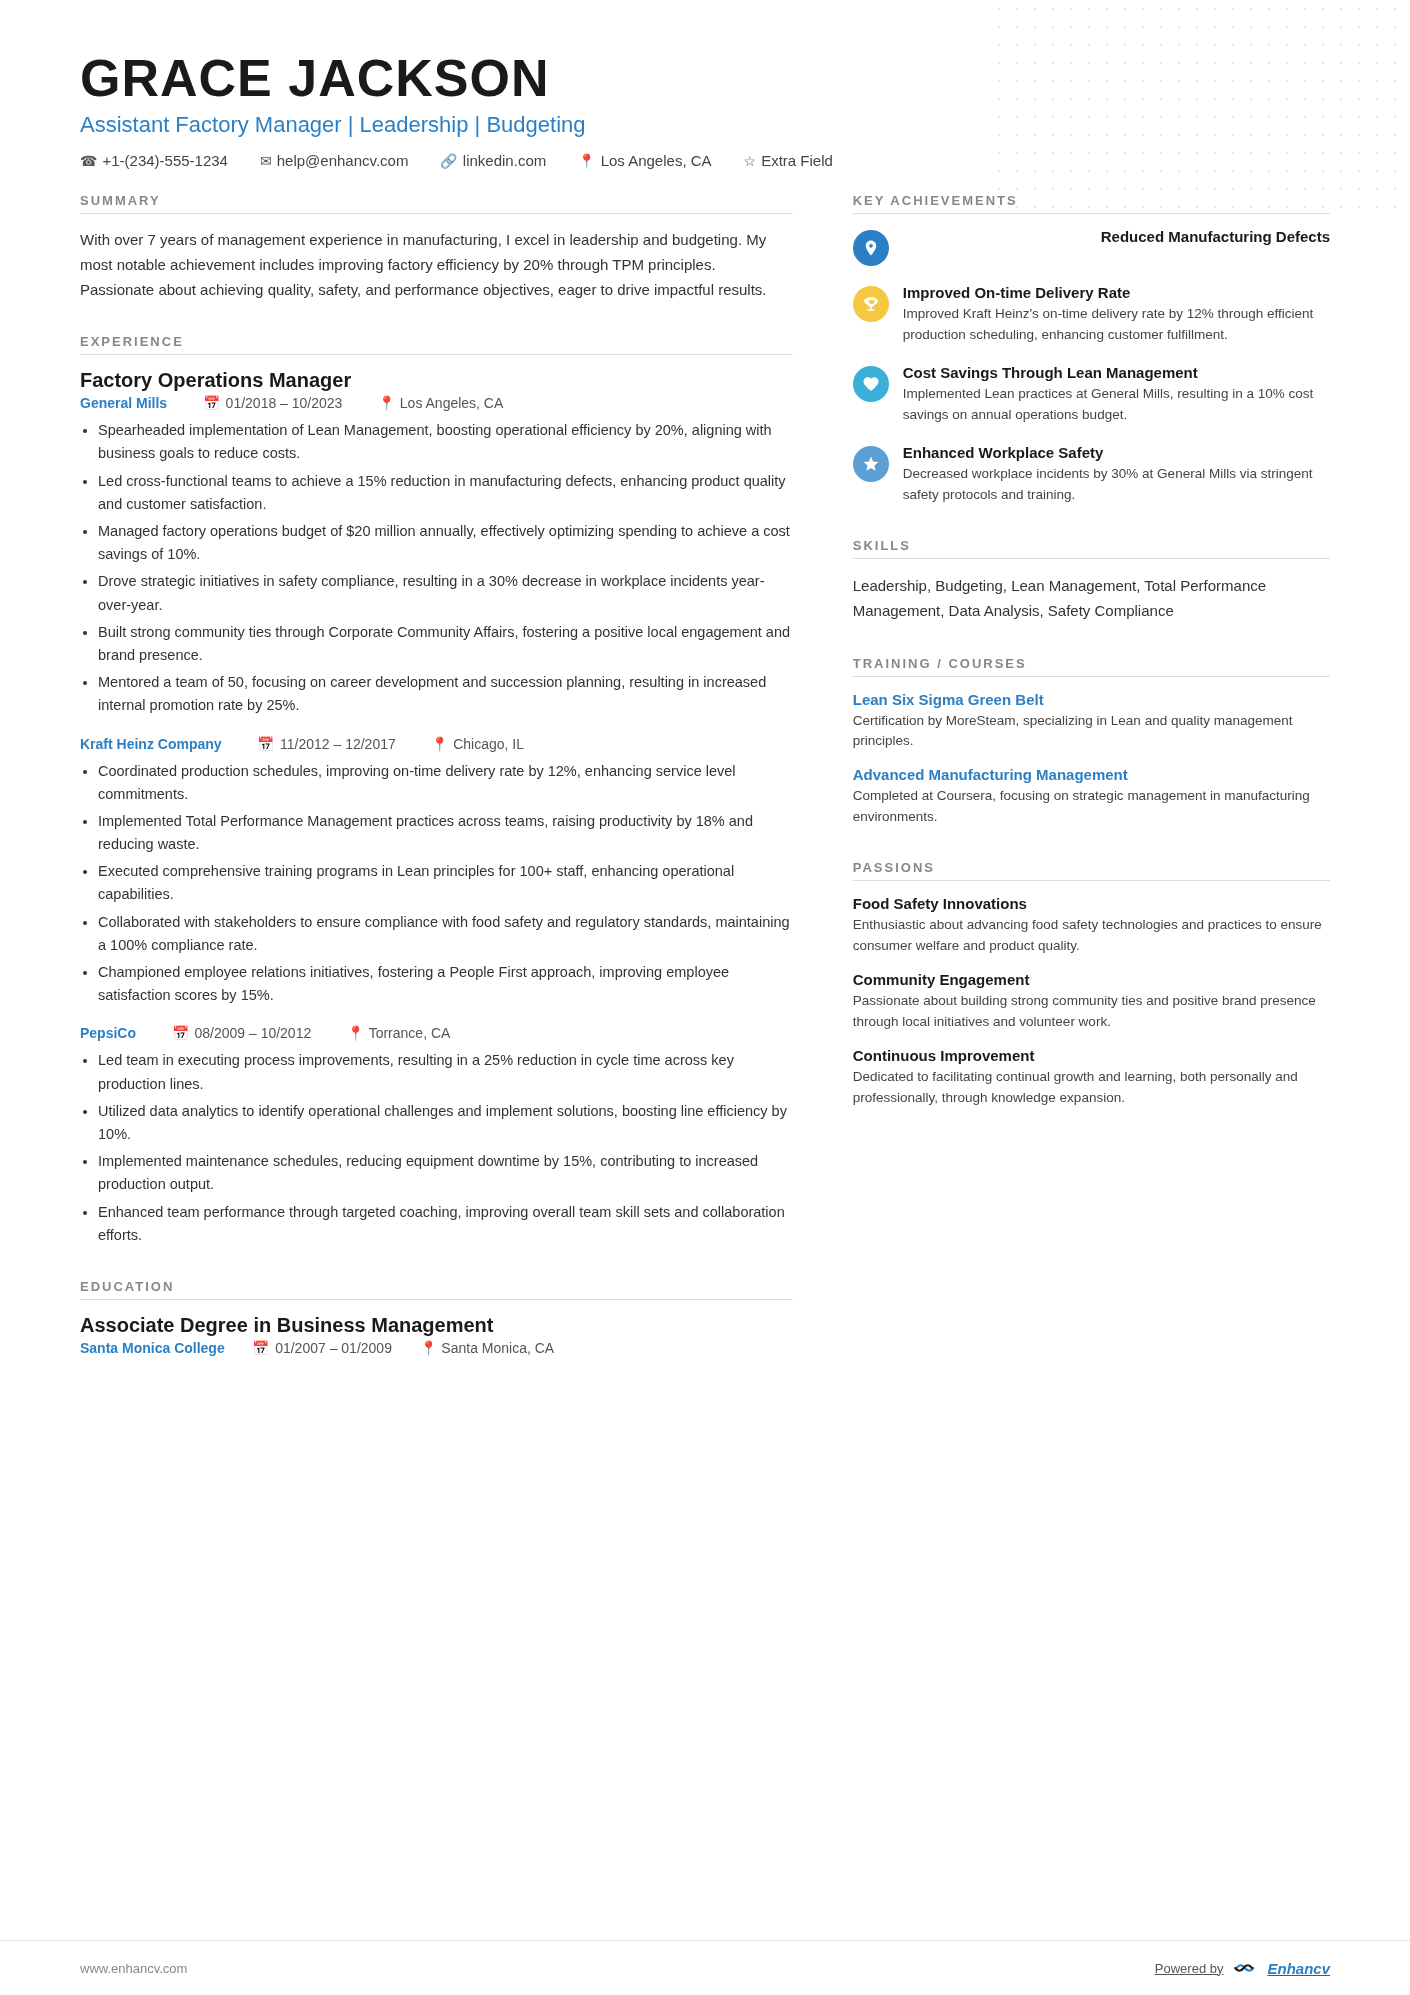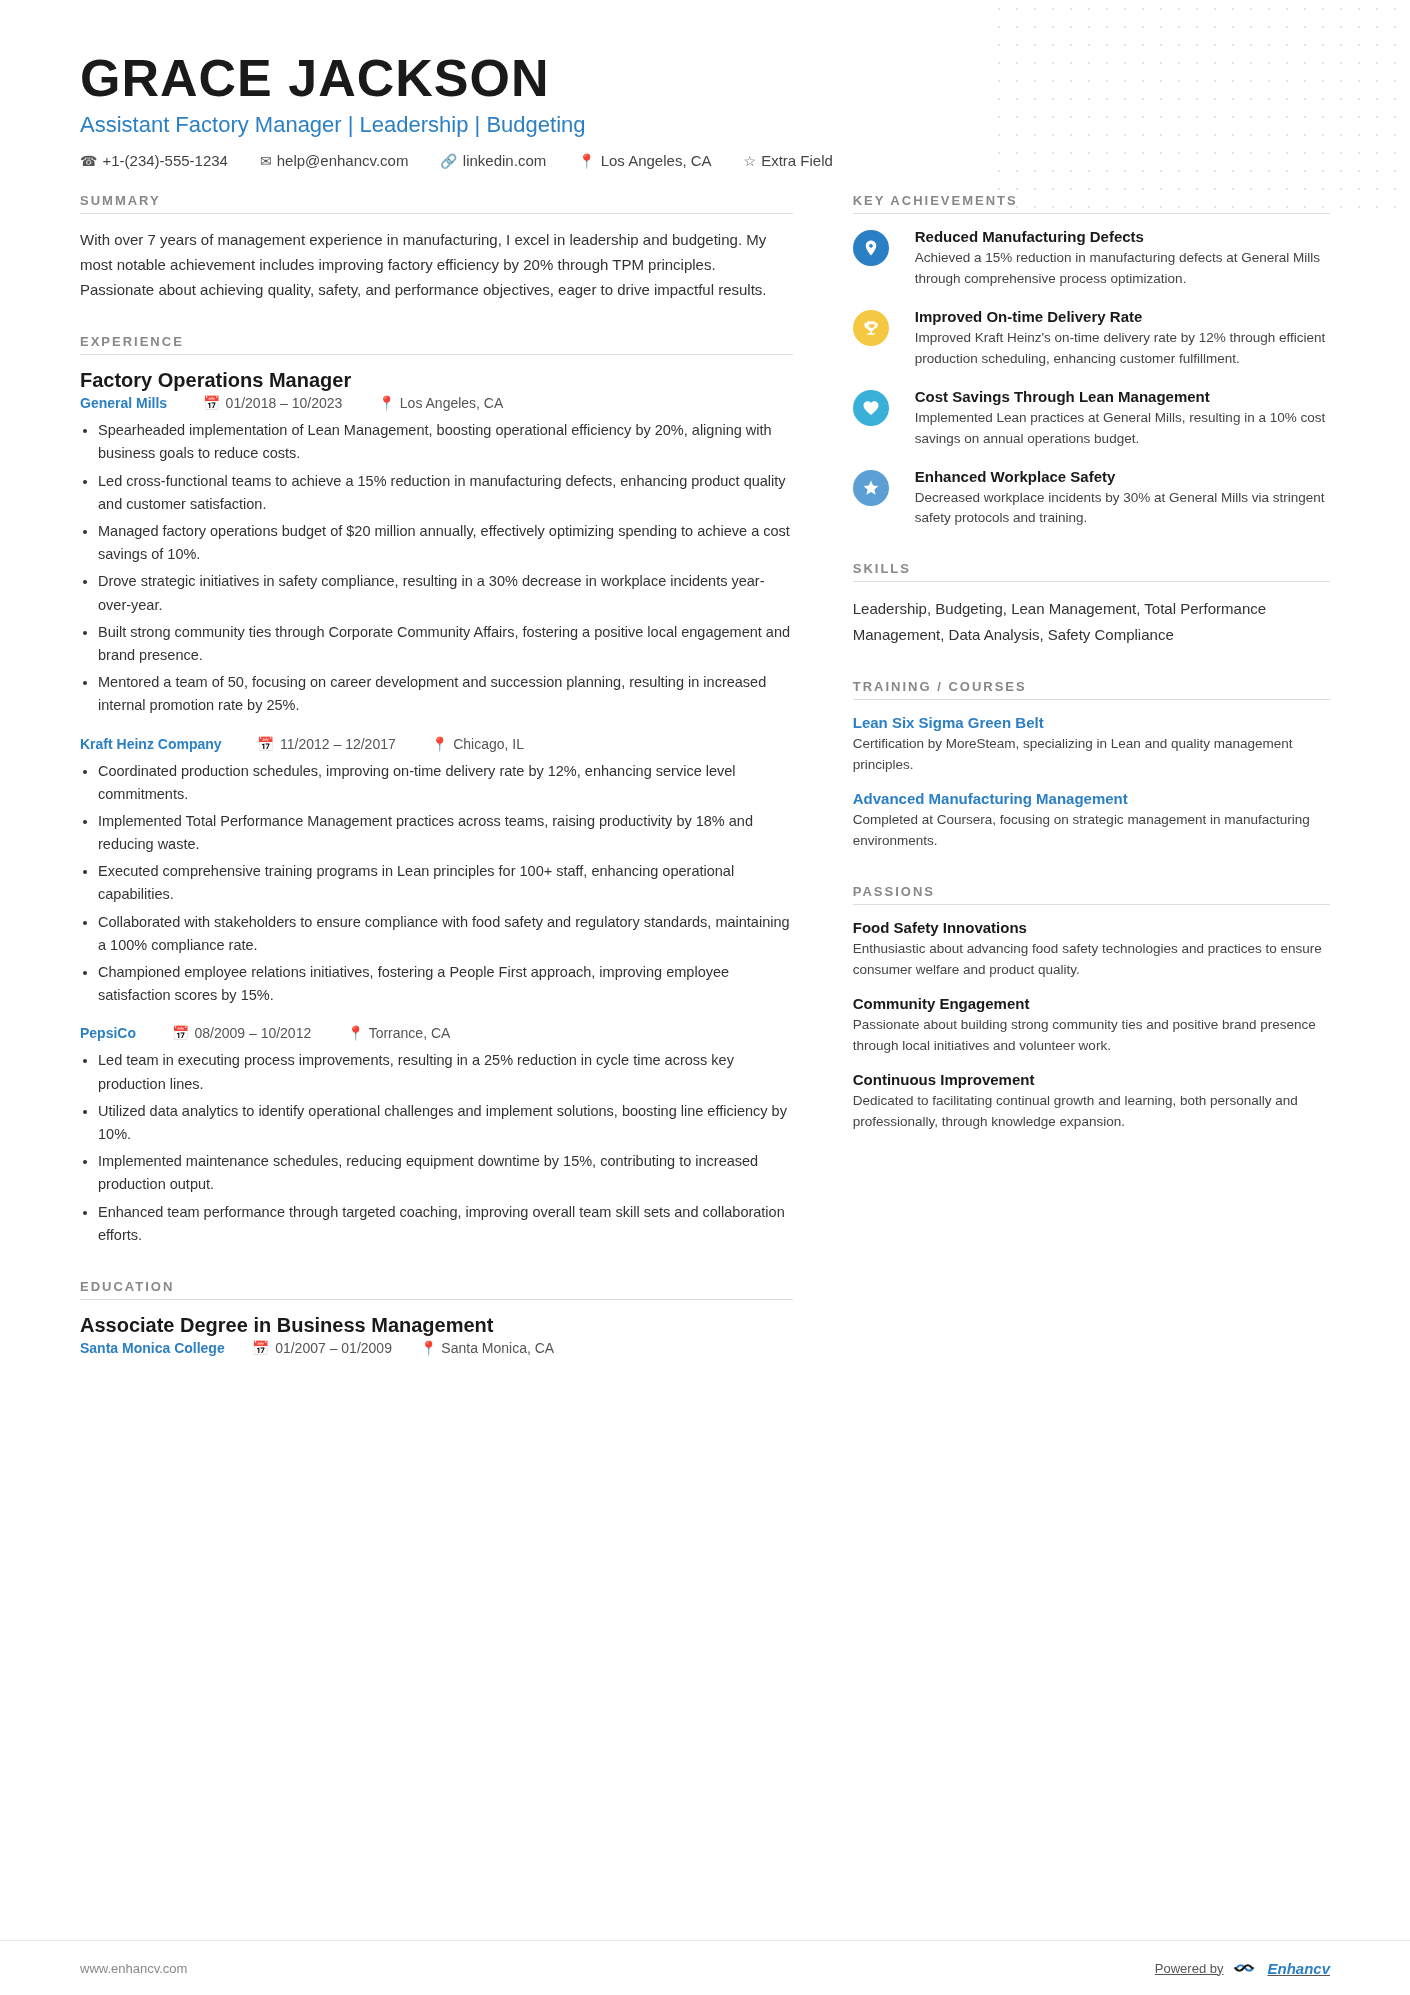--- a/index.html
+++ b/index.html
@@ -153,21 +153,21 @@
       gap: 28px;
       font-size: 14px;
     }
     .edu-school {
       color: #2b7fc4;
       font-weight: 600;
     }
     
     .achievement-item {
       display: flex;
-      gap: 26px;
+      gap: 14px;
       margin-bottom: 18px;
       justify-content: space-between;
     }
     .achievement-icon {
       width: 36px;
       height: 36px;
       border-radius: 50%;
       display: flex;
       align-items: center;
       justify-content: center;
@@ -388,21 +388,20 @@
         <div class="section-title">KEY ACHIEVEMENTS</div>
 
         <div class="achievement-item">
           <div class="achievement-icon blue">
             <svg width="18" height="18" viewBox="0 0 24 24" fill="white">
                 <path d="M12 2C8.1 2 5 5.1 5 9c0 5.2 7 13 7 13s7-7.8 7-13c0-3.9-3.1-7-7-7zm0 9.5c-1.4 0-2.5-1.1-2.5-2.5S10.6 6.5 12 6.5s2.5 1.1 2.5 2.5S13.4 11.5 12 11.5z"></path>
               </svg>
           </div>
           <div class="achievement-content">
             <div class="achievement-title">Reduced Manufacturing Defects</div>
-            <div class="achievement-desc">Achieved a 15% reduction in manufacturing defects at General Mills through comprehensive process optimization.</div>
           </div>
         </div>
 
         <div class="achievement-item">
           <div class="achievement-icon gold">
             <svg width="18" height="18" viewBox="0 0 24 24" fill="white">
                 <path d="M19 5h-2V3H7v2H5c-1.1 0-2 .9-2 2v1c0 2.55 1.92 4.63 4.39 4.94.63 1.5 1.98 2.63 3.61 2.96V19H7v2h10v-2h-4v-3.1c1.63-.33 2.98-1.46 3.61-2.96C19.08 12.63 21 10.55 21 8V7c0-1.1-.9-2-2-2zm-2 3c0 2.21-1.79 4-4 4s-4-1.79-4-4V7h8v1z"></path>
               </svg>
           </div>
           <div class="achievement-content">

